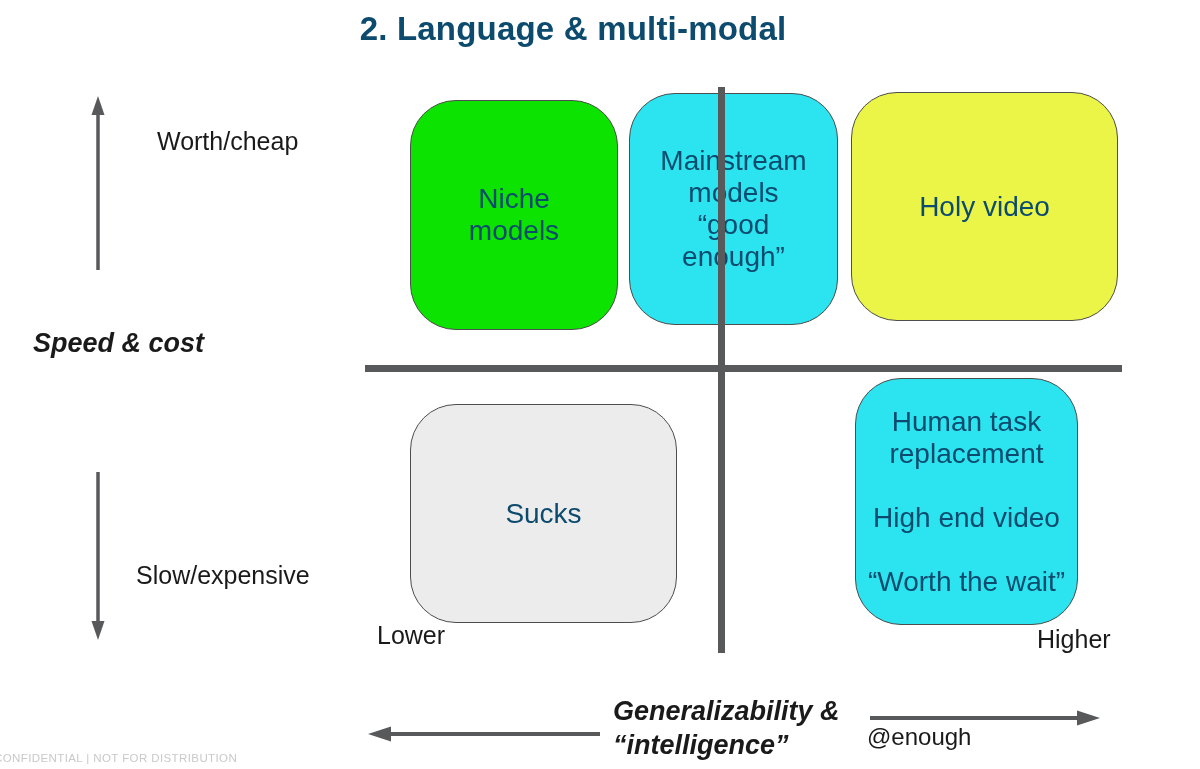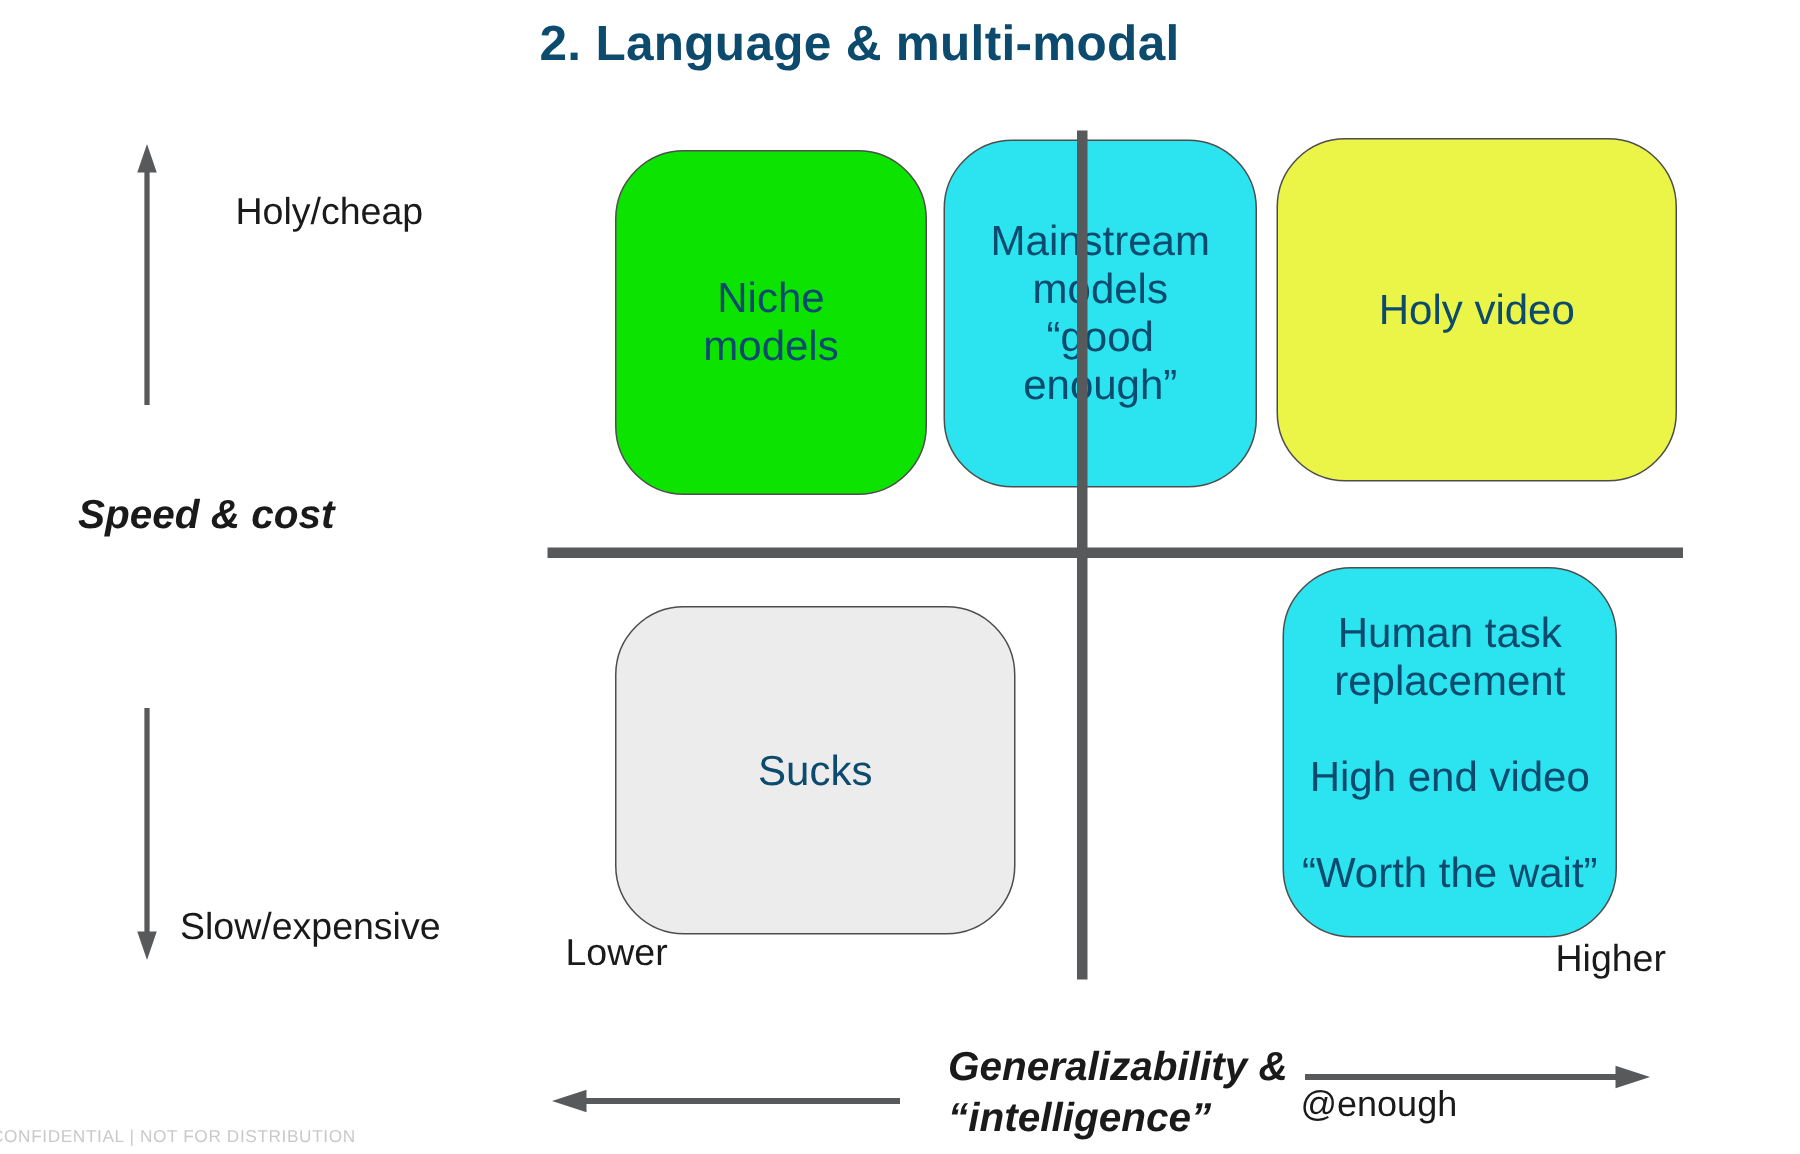--- a/index.html
+++ b/index.html
@@ -15,21 +15,21 @@
 
   .slide-title {
     top: 10px; left: 573px; transform: translateX(-50%);
     font-size: 33px; font-weight: bold; letter-spacing: 0.2px;
     white-space: nowrap;
   }
 
   .axis-label { font-size: 25px; white-space: nowrap; }
   .axis-title {
     font-size: 27px; font-weight: bold; font-style: italic;
-    white-space: pre-line; line-height: 1.25; margin-left: 19px;
+    white-space: pre-line; line-height: 1.25;
   }
 
   .qbox {
     border: 1.6px solid #4d4d4d;
     border-radius: 46px;
     display: flex; align-items: center; justify-content: center;
     text-align: center;
     z-index: 1;
   }
   .qbox .qbox-text {
@@ -52,31 +52,31 @@
 <div class="stage">
 
   <div class="abs slide-title" style="color: #0c4a6e;">2. Language &amp; multi-modal</div>
 
   <div class="abs arrow" style="left: 87px; top: 94px; color: rgb(88, 89, 91);">
     <svg width="22" height="180" viewBox="0 0 22 180">
       <line x1="11" y1="176" x2="11" y2="16" stroke="currentColor" stroke-width="3.5"></line>
       <polygon points="11,2 4.5,21 17.5,21" fill="currentColor"></polygon>
     </svg>
   </div>
-  <div class="abs axis-label" style="left:157px; top:127px;">Holy/cheap</div>
+  <div class="abs axis-label" style="left:157px; top:127px;">Worth/cheap</div>
 
   <div class="abs axis-title" style="left:33px; top:327px;">Speed &amp; cost</div>
 
   <div class="abs arrow" style="left: 87px; top: 470px; color: rgb(88, 89, 91);">
     <svg width="22" height="172" viewBox="0 0 22 172">
       <line x1="11" y1="2" x2="11" y2="154" stroke="currentColor" stroke-width="3.5"></line>
       <polygon points="11,170 4.5,151 17.5,151" fill="currentColor"></polygon>
     </svg>
   </div>
-  <div class="abs axis-label" style="left:120px; top:561px;margin-top:43px;">Slow/expensive</div>
+  <div class="abs axis-label" style="left:136px; top:561px;">Slow/expensive</div>
 
   <div class="abs qbox" style="left: 410px; top: 100px; width: 208px; height: 230px; background-color: rgb(12, 228, 0);">
     <div class="qbox-text">Niche
 models</div>
   </div>
 
   <div class="abs qbox" style="left: 629px; top: 93px; width: 209px; height: 232px; background-color: rgb(43, 228, 239);">
     <div class="qbox-text">Mainstream
 models
 “good

